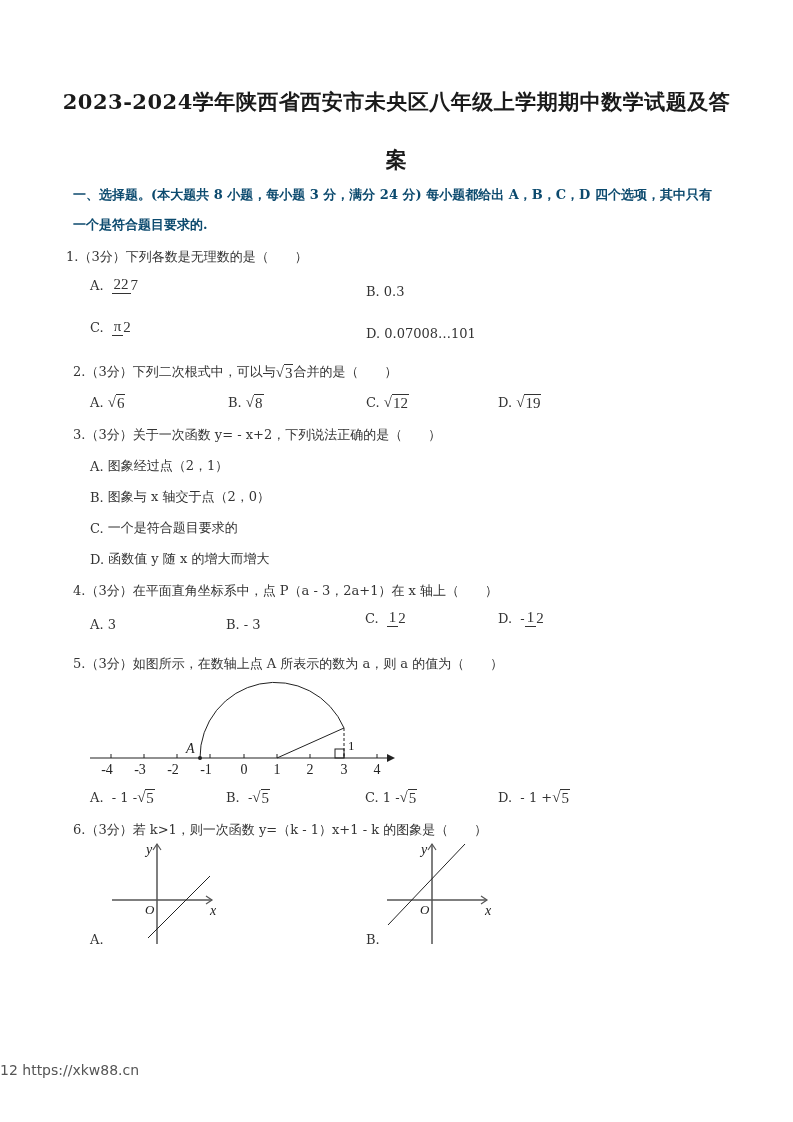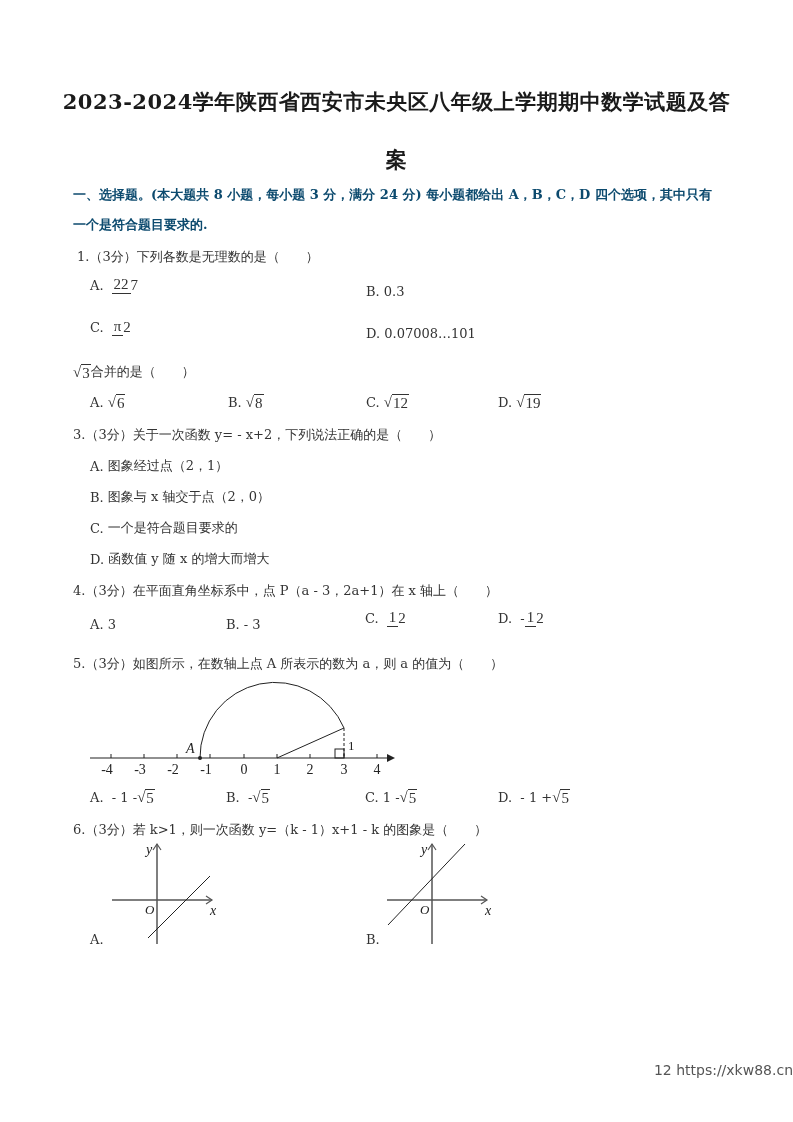--- a/index.html
+++ b/index.html
@@ -7,32 +7,32 @@
          font-family:"DejaVu Serif","Liberation Serif",serif; color:#222; }
   .abs { position:absolute; }
   .title { left:0; width:793px; text-align:center; font-size:21px; font-weight:bold; color:#1a1a1a; letter-spacing:0.5px; }
   .sec { left:73px; width:660px; font-size:13px; font-weight:bold; color:#0c4a6e; line-height:19px; }
   .q { font-size:13px; color:#333; white-space:nowrap; }
   .opt { font-size:13px; color:#333; white-space:nowrap; display:flex; align-items:center; }
   .frac { display:inline-flex; flex-direction:row; align-items:center; margin-left:8px; font-family:"Liberation Serif",serif; font-size:15px; line-height:17px; }
   .frac .num { border-bottom:1px solid #333; padding:0 2px; }
   .sqrt { font-family:"Liberation Serif",serif; font-size:15px; display:inline-flex; align-items:flex-end; }
   .sqrt .rad { border-top:1px solid #333; padding:0 1px; line-height:16px; }
-  .footer { left:0; width:793px; text-align:right; font-family:"DejaVu Sans","Liberation Sans",sans-serif; font-size:14px; color:#555; }
+  .footer { left:0; width:793px; text-align:left; font-family:"DejaVu Sans","Liberation Sans",sans-serif; font-size:14px; color:#555; }
 </style>
 </head>
 <body>
 
 <div class="abs title" style="top:88px;">2023-2024学年陕西省西安市未央区八年级上学期期中数学试题及答</div>
 <div class="abs title" style="top:146px;">案</div>
 
 <div class="abs sec" style="top:185px;">一、选择题。(本大题共 8 小题，每小题 3 分，满分 24 分) 每小题都给出 A，B，C，D 四个选项，其中只有</div>
 <div class="abs sec" style="top:215px;">一个是符合题目要求的.</div>
 
-<div class="abs q" style="left:77px; top:248px;">1.（3分）下列各数是无理数的是（　　）</div>
+<div class="abs q" style="left:66px; top:248px;">1.（3分）下列各数是无理数的是（　　）</div>
 <div class="abs opt" style="left:90px; top:276px;">
   <span>A.</span>
   <span class="frac">
       <span class="num">22</span>
       <span>7</span>
     </span>
 </div>
 <div class="abs opt" style="left:366px; top:284px;">
   <span>B.</span>&nbsp;<span>0.3</span>
 </div>
@@ -41,20 +41,21 @@
   <span class="frac">
       <span class="num">π</span>
       <span>2</span>
     </span>
 </div>
 <div class="abs opt" style="left:366px; top:326px;">
   <span>D.</span>&nbsp;<span>0.07008…101</span>
 </div>
 
 <div class="abs q" style="left:73px; top:363px; display:flex; align-items:flex-end;">
+  <span>2.（3分）下列二次根式中，可以与</span>
   <span class="sqrt">√<span class="rad">3</span></span>
   <span>合并的是（　　）</span>
 </div>
 <div class="abs opt" style="left:90px; top:394px;"><span>A.</span>&nbsp;<span class="sqrt">√<span class="rad">6</span></span></div>
 <div class="abs opt" style="left:228px; top:394px;"><span>B.</span>&nbsp;<span class="sqrt">√<span class="rad">8</span></span></div>
 <div class="abs opt" style="left:366px; top:394px;"><span>C.</span>&nbsp;<span class="sqrt">√<span class="rad">12</span></span></div>
 <div class="abs opt" style="left:498px; top:394px;"><span>D.</span>&nbsp;<span class="sqrt">√<span class="rad">19</span></span></div>
 
 <div class="abs q" style="left:73px; top:426px;text-align:center;">3.（3分）关于一次函数 y= - x+2，下列说法正确的是（　　）</div>
 <div class="abs opt" style="left:90px; top:457px;"><span>A.</span>&nbsp;<span>图象经过点（2，1）</span></div>

